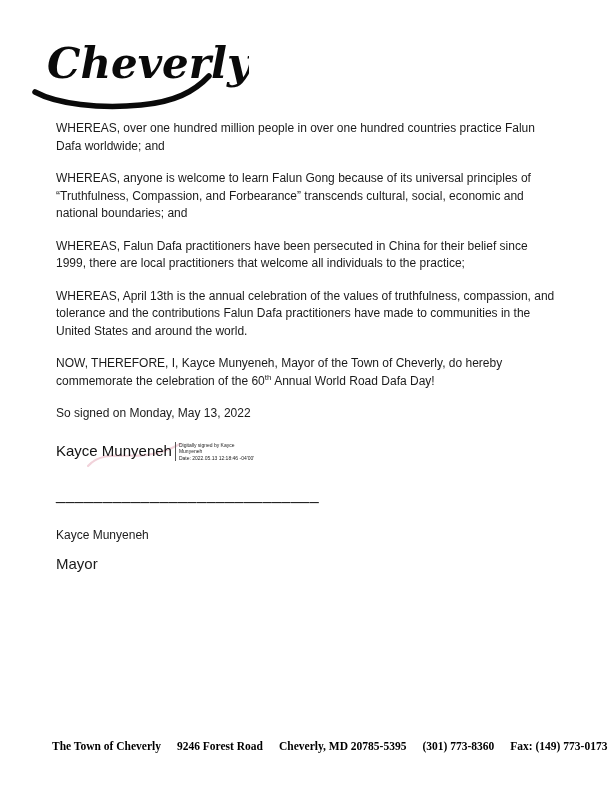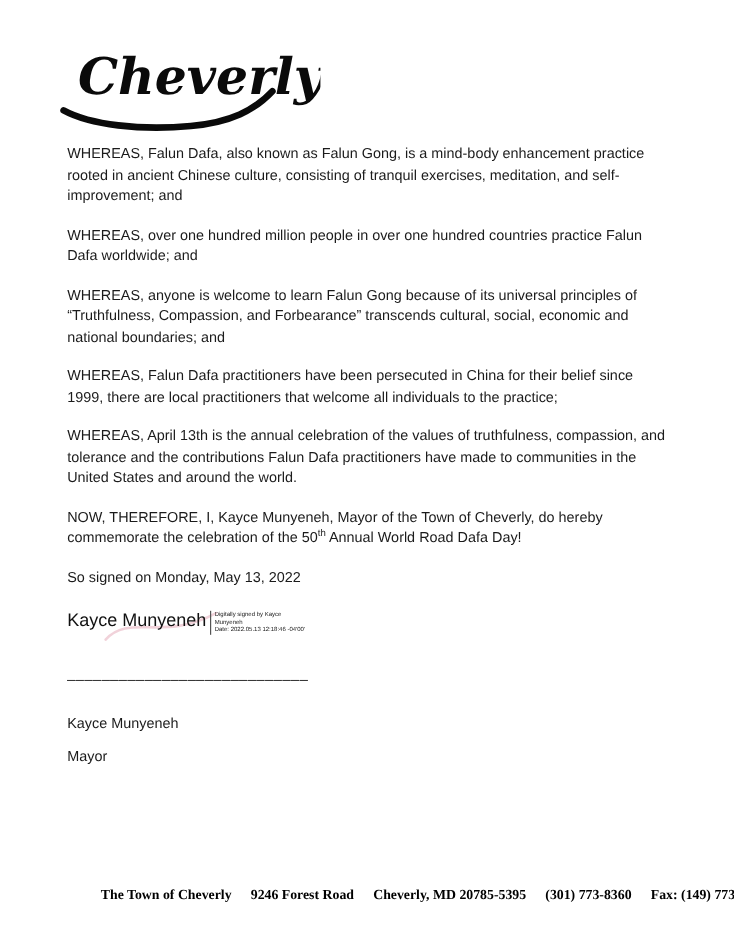--- a/index.html
+++ b/index.html
@@ -8,21 +8,21 @@
     position: relative;
     width: 612px;
     height: 792px;
     background: #ffffff;
     font-family: "Liberation Sans", sans-serif;
     color: #1b1b1b;
     overflow: hidden;
   }
   .logo {
     position: absolute;
-    left: 47px;
+    left: 29px;
     top: 24px;
     width: 220px;
     height: 86px;
   }
   .logo svg text {
     font-family: "DejaVu Serif", serif;
     font-style: italic;
     font-weight: bold;
   }
   .content {
@@ -61,61 +61,59 @@
     font-size: 5px;
     line-height: 6.5px;
     color: #222;
     margin-left: 3px;
     padding-left: 3px;
     border-left: 0.5px solid #555;
     margin-top: 4px;
     z-index: 2;
   }
   .sig-line {
-    font-size: 12px;
+    font-size: 16px;
     letter-spacing: 0.5px;
     margin: 14px 0 0 0;
     color: #111;
   }
   .printed-name { margin-top: 24px; font-size: 12px; }
-  .signer-title { margin-top: 10px; font-size: 12px; }
+  .signer-title { margin-top: 10px; font-size: 15px; }
   .footer {
     position: absolute;
     left: 52px;
     right: 20px;
     top: 740px;
     display: flex;
     gap: 16px;
     font-family: "Liberation Serif", serif;
     font-size: 11.5px;
     font-weight: bold;
     color: #000000;
     white-space: nowrap;
-    margin-left: 32px;
   }
 </style>
 </head>
 <body>
 
 <div class="page">
 
   <div class="logo">
     <svg width="220" height="86" viewBox="0 0 220 86">
       <text x="18" y="54" font-size="42" fill="#0a0a0a">Cheverly</text>
       <path d="M 6 68 C 28 80, 70 85, 112 81 C 145 78, 165 68, 180 52" fill="none" stroke="#0a0a0a" stroke-width="5.5" stroke-linecap="round"></path>
     </svg>
   </div>
 
   <div class="content">
-    <p>WHEREAS, Falun Dafa, also known as Falun Gong, is a mind-body enhancement practice rooted in ancient Chinese culture, consisting of tranquil exercises, meditation, and self-improvement; and</p>
     <p>WHEREAS, over one hundred million people in over one hundred countries practice Falun Dafa worldwide; and</p>
     <p>WHEREAS, anyone is welcome to learn Falun Gong because of its universal principles of “Truthfulness, Compassion, and Forbearance” transcends cultural, social, economic and national boundaries; and</p>
     <p>WHEREAS, Falun Dafa practitioners have been persecuted in China for their belief since 1999, there are local practitioners that welcome all individuals to the practice;</p>
     <p>WHEREAS, April 13th is the annual celebration of the values of truthfulness, compassion, and tolerance and the contributions Falun Dafa practitioners have made to communities in the United States and around the world.</p>
-    <p><span>NOW, THEREFORE, I, Kayce Munyeneh, Mayor of the Town of Cheverly, do hereby commemorate the celebration of the 50</span><sup>th</sup><span> Annual World Road Dafa Day!</span></p>
+    <p><span>NOW, THEREFORE, I, Kayce Munyeneh, Mayor of the Town of Cheverly, do hereby commemorate the celebration of the 60</span><sup>th</sup><span> Annual World Road Dafa Day!</span></p>
     <p>So signed on Monday, May 13, 2022</p>
 
     <div class="sig-row">
       <svg class="sig-watermark" width="100" height="30" viewBox="0 0 100 30">
         <path d="M 4 26 C 24 4, 52 28, 96 4" fill="none" stroke="#e6aebc" stroke-width="2.2" stroke-linecap="round"></path>
       </svg>
       <div class="sig-name">Kayce Munyeneh</div>
       <div class="sig-note">
         <div>Digitally signed by Kayce</div>
         <div>Munyeneh</div>

